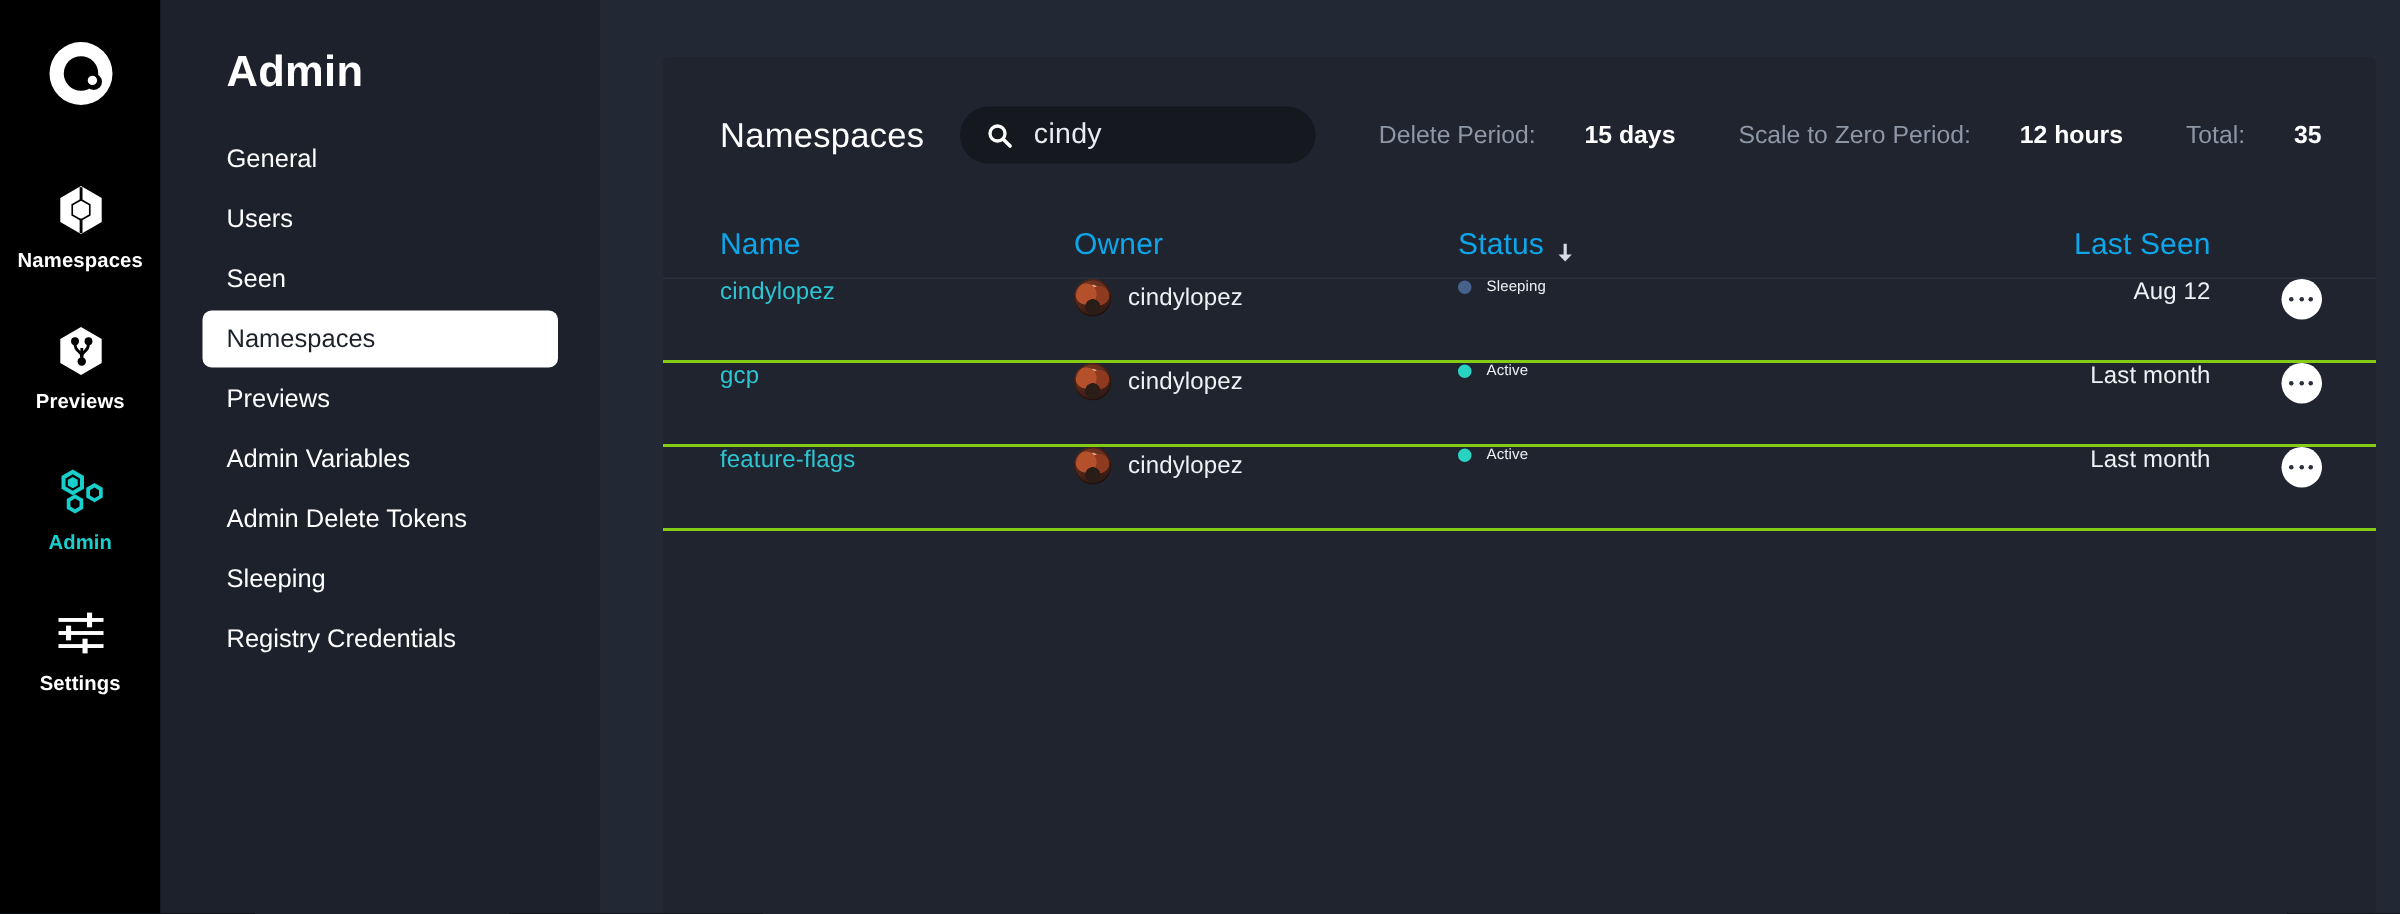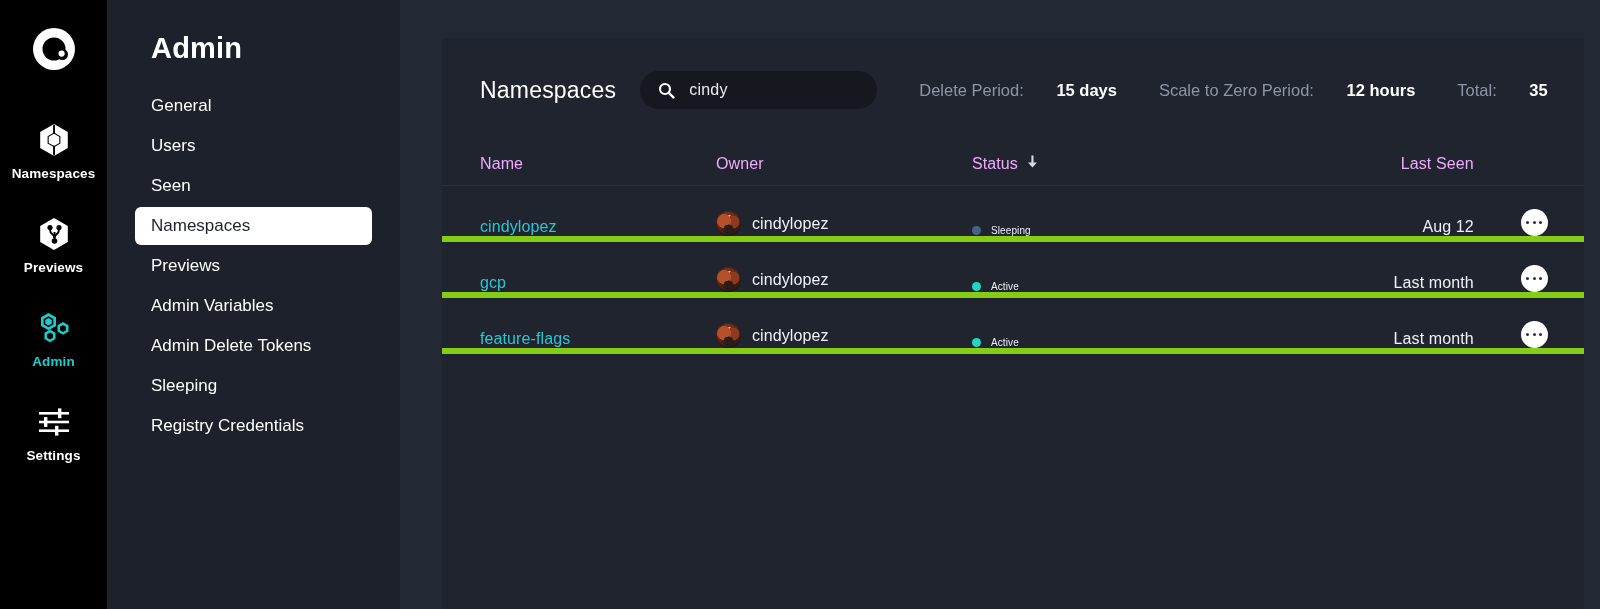--- a/index.html
+++ b/index.html
@@ -132,21 +132,21 @@
     width: 237px;
     height: 38px;
     background: #15181f;
     border-radius: 19px;
     padding: 0 18px;
     box-sizing: border-box;
     cursor: text;
   }
   .search-icon { display: flex; align-items: center; margin-right: 14px; }
   .search-text {
-    font-size: 16px;
+    font-size: 19px;
     color: #e9ecef;
     letter-spacing: .2px;
   }
   .head-spacer { flex: 1 1 auto; }
   .stat {
     font-size: 16.5px;
     color: #8e97a8;
     margin-left: 42px;
     white-space: nowrap;
   }
@@ -161,38 +161,38 @@
   .thead {
     display: flex;
     align-items: center;
     height: 44px;
     padding: 0 36px 0 38px;
     box-sizing: border-box;
     border-bottom: 1px solid #2b313d;
   }
   .row {
     display: flex;
-    align-items: flex-end;
+    align-items: flex-start;
     height: 56px;
     padding: 0 36px 0 38px;
     box-sizing: border-box;
-    border-bottom: 6px solid #84cc16;
+    border-bottom: 2px solid #84cc16;
   }
   .col-name   { width: 236px; flex: 0 0 236px; }
   .col-owner  { width: 256px; flex: 0 0 256px; }
   .col-status { width: 324px; flex: 0 0 324px; }
   .col-seen   { flex: 1 1 auto; text-align: right; padding-right: 34px; }
   .col-menu   { width: 40px; flex: 0 0 40px; display: flex; justify-content: flex-end; }
 
   .th {
-    font-size: 16px;
-    color: #f0abfc;
-    letter-spacing: .1px;
-    display: flex;
-    align-items: flex-start;
+    font-size: 20px;
+    color: #0ea5e9;
+    letter-spacing: .1px;
+    display: flex;
+    align-items: flex-end;
   }
   .th.sortable { cursor: pointer; }
   .sort-arrow { margin-left: 9px; display: flex; align-items: center; }
 
   .ns-link {
     font-size: 16px;
     color: #2ec5d3;
     cursor: pointer;
     letter-spacing: .1px;
   }

